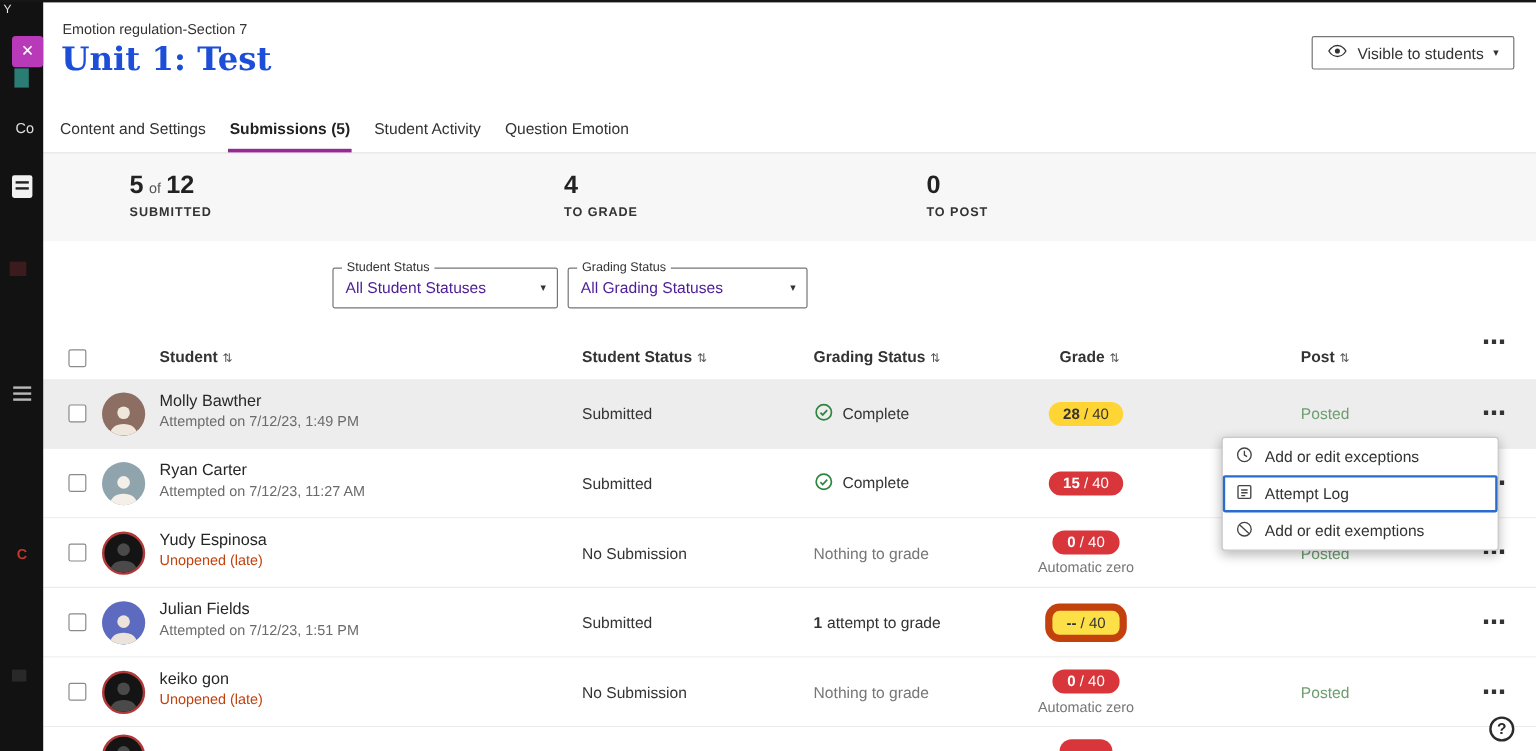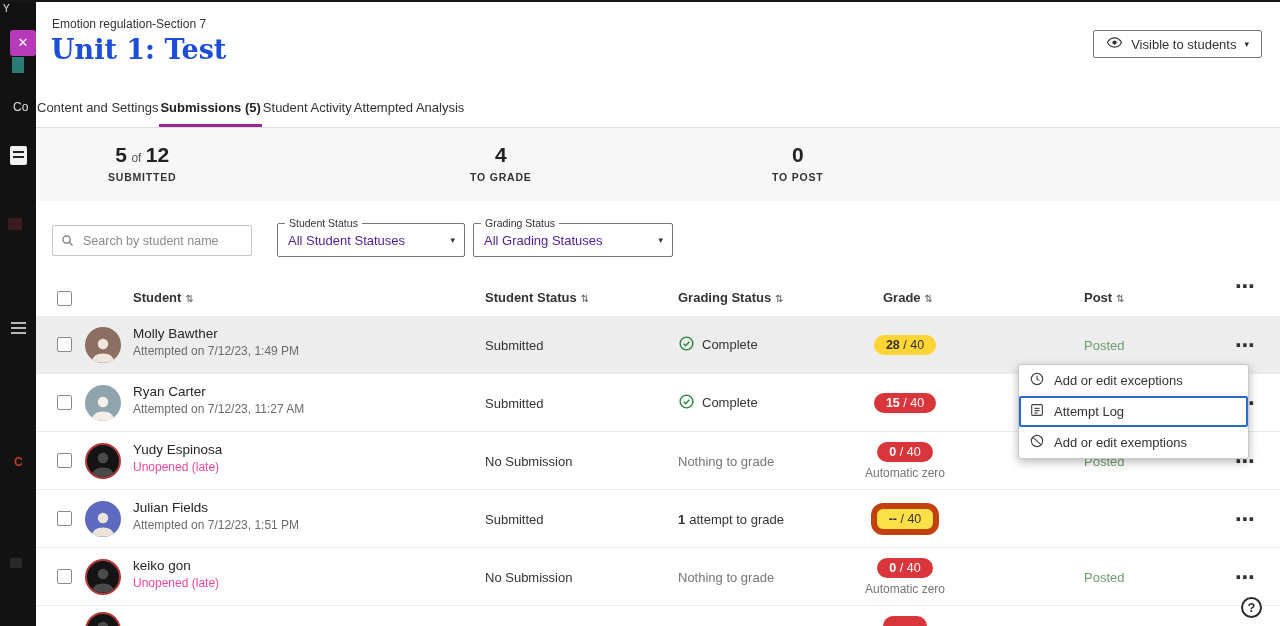--- a/index.html
+++ b/index.html
@@ -30,27 +30,27 @@
   .page-title { position: absolute; left: 15px; top: 34px; font-family: "DejaVu Serif", "Liberation Serif", serif;
                 font-size: 27px; color: #1d4ed8; }
   .btn { display: flex; align-items: center; gap: 8px; height: 28px; padding: 0 12px; background: #fff;
          border: 1px solid #767676; border-radius: 2px; font-size: 13px; color: #333; cursor: pointer;
          font-family: inherit; }
   .visibility-btn { position: absolute; right: 18px; top: 30px; }
   .caret { font-size: 9px; color: #333; }
 
   
   .tabbar { position: absolute; left: 0; top: 90px; width: 1244px; height: 38px; border-bottom: 1px solid #dcdcdc;
-            display: flex; align-items: stretch; }
+            display: flex; align-items: stretch; padding-left: 13px; gap: 18px; }
   .tab { display: flex; align-items: center; font-size: 13px; color: #333; padding: 0 1px; cursor: pointer;
          border-bottom: 3px solid transparent; }
   .tab.active { font-weight: 700; color: #222; border-bottom-color: #962a93; }
 
   
-  .stats { position: absolute; left: 0; top: 128px; width: 1244px; height: 73px; background: #f7f7f7; text-align: center; }
+  .stats { position: absolute; left: 0; top: 128px; width: 1244px; height: 73px; background: #f7f7f7; }
   .stat { position: absolute; top: 15px; }
   .stat .big { font-size: 21px; font-weight: 700; color: #222; }
   .stat .of { font-size: 12px; color: #555; }
   .stat .lbl { font-size: 10.5px; letter-spacing: .8px; color: #333; margin-top: 4px; font-weight: 600; }
   .stat1 { left: 72px; }
   .stat2 { left: 434px; }
   .stat3 { left: 736px; }
 
   
   .search-wrap { position: absolute; left: 16px; top: 225px; width: 200px; height: 31px; }
@@ -81,21 +81,21 @@
   .row-check { appearance: none; -webkit-appearance: none; position: absolute; left: 21px; top: 21px; width: 15px;
                height: 15px; border: 1px solid #8a8a8a; border-radius: 2px; background: #fff; cursor: pointer; }
   .thead .row-check { top: 7px; }
   .avatar { position: absolute; left: 49px; top: 11px; width: 36px; height: 36px; border-radius: 50%;
             overflow: hidden; display: flex; align-items: flex-end; justify-content: center; }
   .avatar.p1 { background: #8d6e63; } .avatar.p2 { background: #90a4ae; } .avatar.p3 { background: #5c6bc0; }
   .avatar.late { background: #141414; border: 2.5px solid #b03a3a; }
   .namecell { position: absolute; left: 97px; top: 10px; }
   .s-name { font-size: 13.5px; color: #262626; }
   .s-detail { font-size: 12px; color: #6b6b6b; margin-top: 3px; }
-  .s-detail.late { color: #ec4899; }
+  .s-detail.late { color: #c2410c; }
   .cell { position: absolute; top: 50%; transform: translateY(-50%); font-size: 13px; color: #333; white-space: nowrap; }
   .c-status { left: 449px; }
   .c-grading { left: 642px; display: flex; align-items: center; gap: 7px; }
   .c-grading.muted { color: #767676; }
   .c-grading.attempts { gap: 4px; }
   .g-bold { font-weight: 700; }
   .gradecell { position: absolute; left: 804px; width: 130px; top: 50%; transform: translateY(-50%); text-align: center; }
   .pill { display: inline-block; padding: 3px 12px; border-radius: 12px; font-size: 12.5px; color: #333; white-space: nowrap; }
   .pill .g-val { font-weight: 700; }
   .pill.yellow { background: #ffd435; }
@@ -155,49 +155,40 @@
           </svg>
       </span>
       <span>Visible to students</span>
       <span class="caret">▾</span>
     </button>
 
     <nav class="tabbar">
       <div class="tab">Content and Settings</div>
       <div class="tab active">Submissions (5)</div>
       <div class="tab">Student Activity</div>
-      <div class="tab">Attempted Analysis</div>
+      <div class="tab">Question Emotion</div>
     </nav>
 
     <div class="stats">
       <div class="stat stat1">
         <div><span class="big">5</span>
           <span class="of">of</span>
           <span class="big">12</span></div>
         <div class="lbl">SUBMITTED</div>
       </div>
       <div class="stat stat2">
         <div><span class="big">4</span></div>
         <div class="lbl">TO GRADE</div>
       </div>
       <div class="stat stat3">
         <div><span class="big">0</span></div>
         <div class="lbl">TO POST</div>
       </div>
     </div>
 
-    <div class="search-wrap">
-      <span>
-        <svg width="15" height="15" viewBox="0 0 24 24">
-            <circle cx="10.5" cy="10.5" r="5.8" fill="none" stroke="#757575" stroke-width="2"></circle>
-            <line x1="15" y1="15" x2="20" y2="20" stroke="#757575" stroke-width="2"></line>
-          </svg>
-      </span>
-      <input class="search-input" type="text" placeholder="Search by student name" style="">
-    </div>
 
     <div class="select-box ss">
       <span class="select-label">Student Status</span>
       <span class="select-value">All Student Statuses</span>
       <span class="select-caret">▾</span>
     </div>
 
     <div class="select-box gs">
       <span class="select-label">Grading Status</span>
       <span class="select-value">All Grading Statuses</span>

